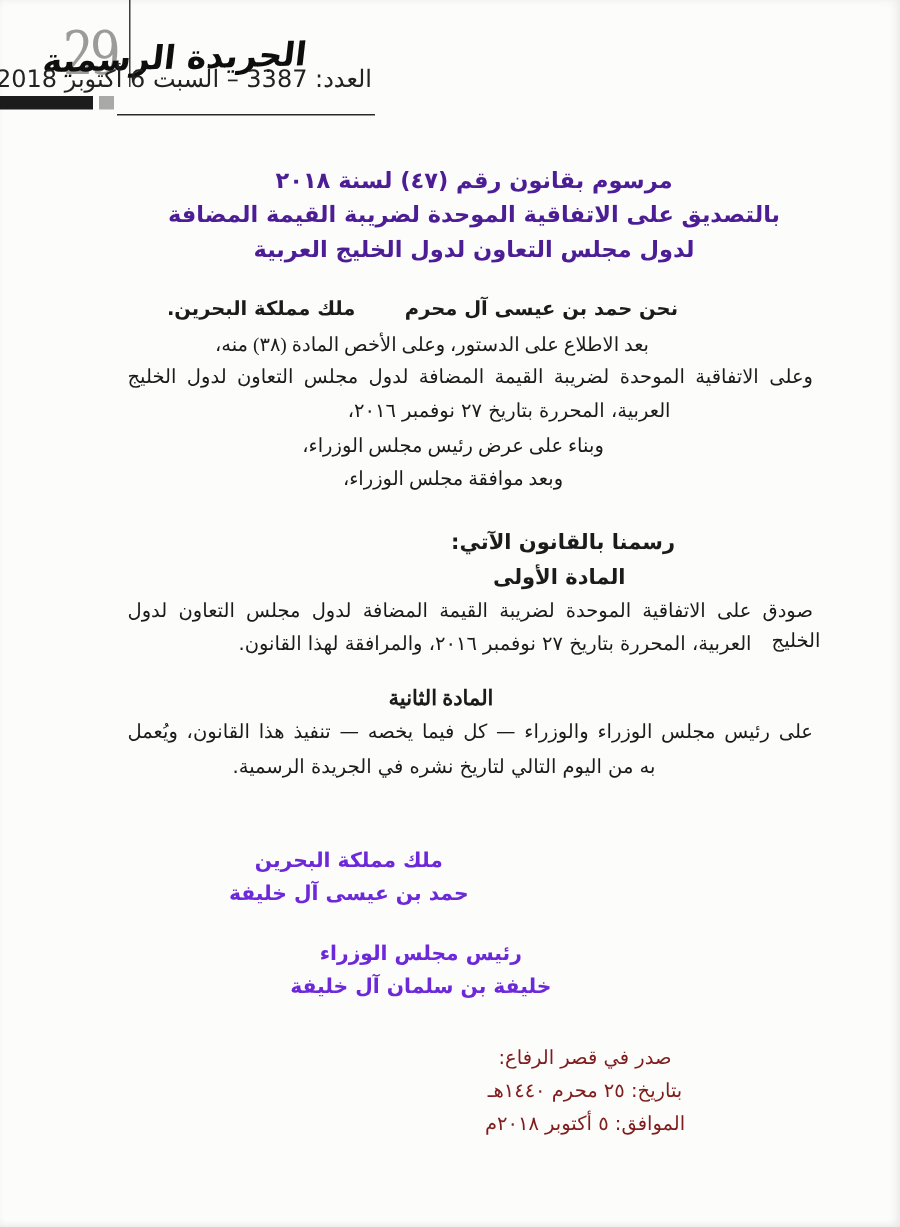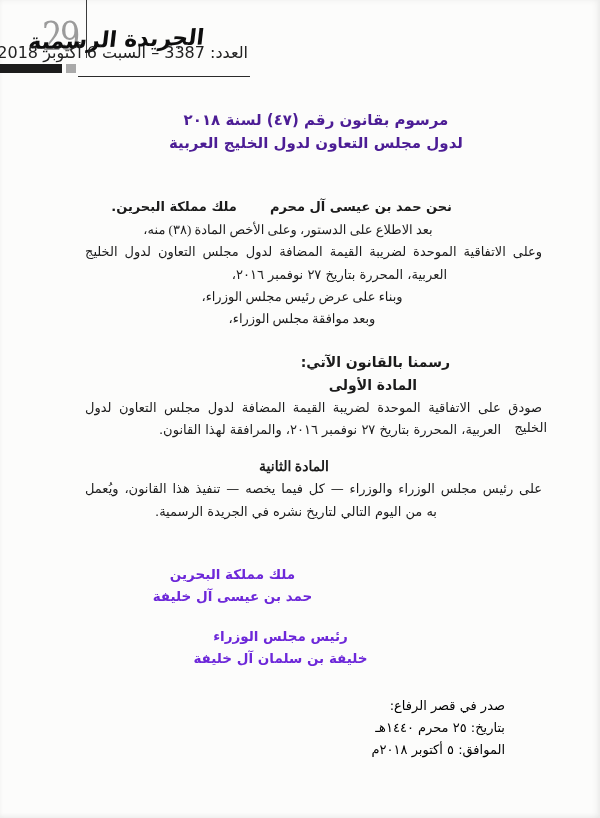--- a/index.html
+++ b/index.html
@@ -53,39 +53,40 @@
     font-size:15px;line-height:23px;color:#4c1d95;
   }
   .royal{display:flex;justify-content:flex-start;gap:33px;padding-right:95px;box-sizing:border-box;}
   .sig{
     position:absolute;width:205px;
     direction:rtl;text-align:center;font-weight:700;
     font-size:13.5px;line-height:22px;color:#6d28d9;
   }
   .dates{
     position:absolute;left:275px;top:695px;width:230px;
-    direction:rtl;text-align:right;
-    font-size:13px;line-height:22px;color:#000000;white-space:nowrap;
+    direction:rtl;text-align:center;
+    font-size:13px;line-height:22px;color:#7f1d1d;white-space:nowrap;
   }
 </style>
 </head>
 <body>
 
 <div class="page">
 
   <div class="pageno">29</div>
   <div class="vrule"></div>
   <div class="masthead">الجريدة الرسمية</div>
   <div class="blackbar"></div>
   <div class="graysq"></div>
   <div class="issue">العدد: 3387 – السبت 6 أكتوبر 2018</div>
   <div class="hrule"></div>
 
   <div class="titleblock">
     <div>مرسوم بقانون رقم (٤٧) لسنة ٢٠١٨</div>
+    <div>بالتصديق على الاتفاقية الموحدة لضريبة القيمة المضافة</div>
     <div>لدول مجلس التعاون لدول الخليج العربية</div>
   </div>
 
   <div class="ln b nw royal" style="top:197px;">
     <span>نحن حمد بن عيسى آل محرم</span>
     <span>ملك مملكة البحرين.</span>
   </div>
 
   <div class="ln c nw" style="top:220px;position:absolute;margin-left:-28px;">بعد الاطلاع على الدستور، وعلى الأخص المادة (٣٨) منه،</div>
   <div class="ln j" style="top:242px;">وعلى الاتفاقية الموحدة لضريبة القيمة المضافة لدول مجلس التعاون لدول الخليج</div>

